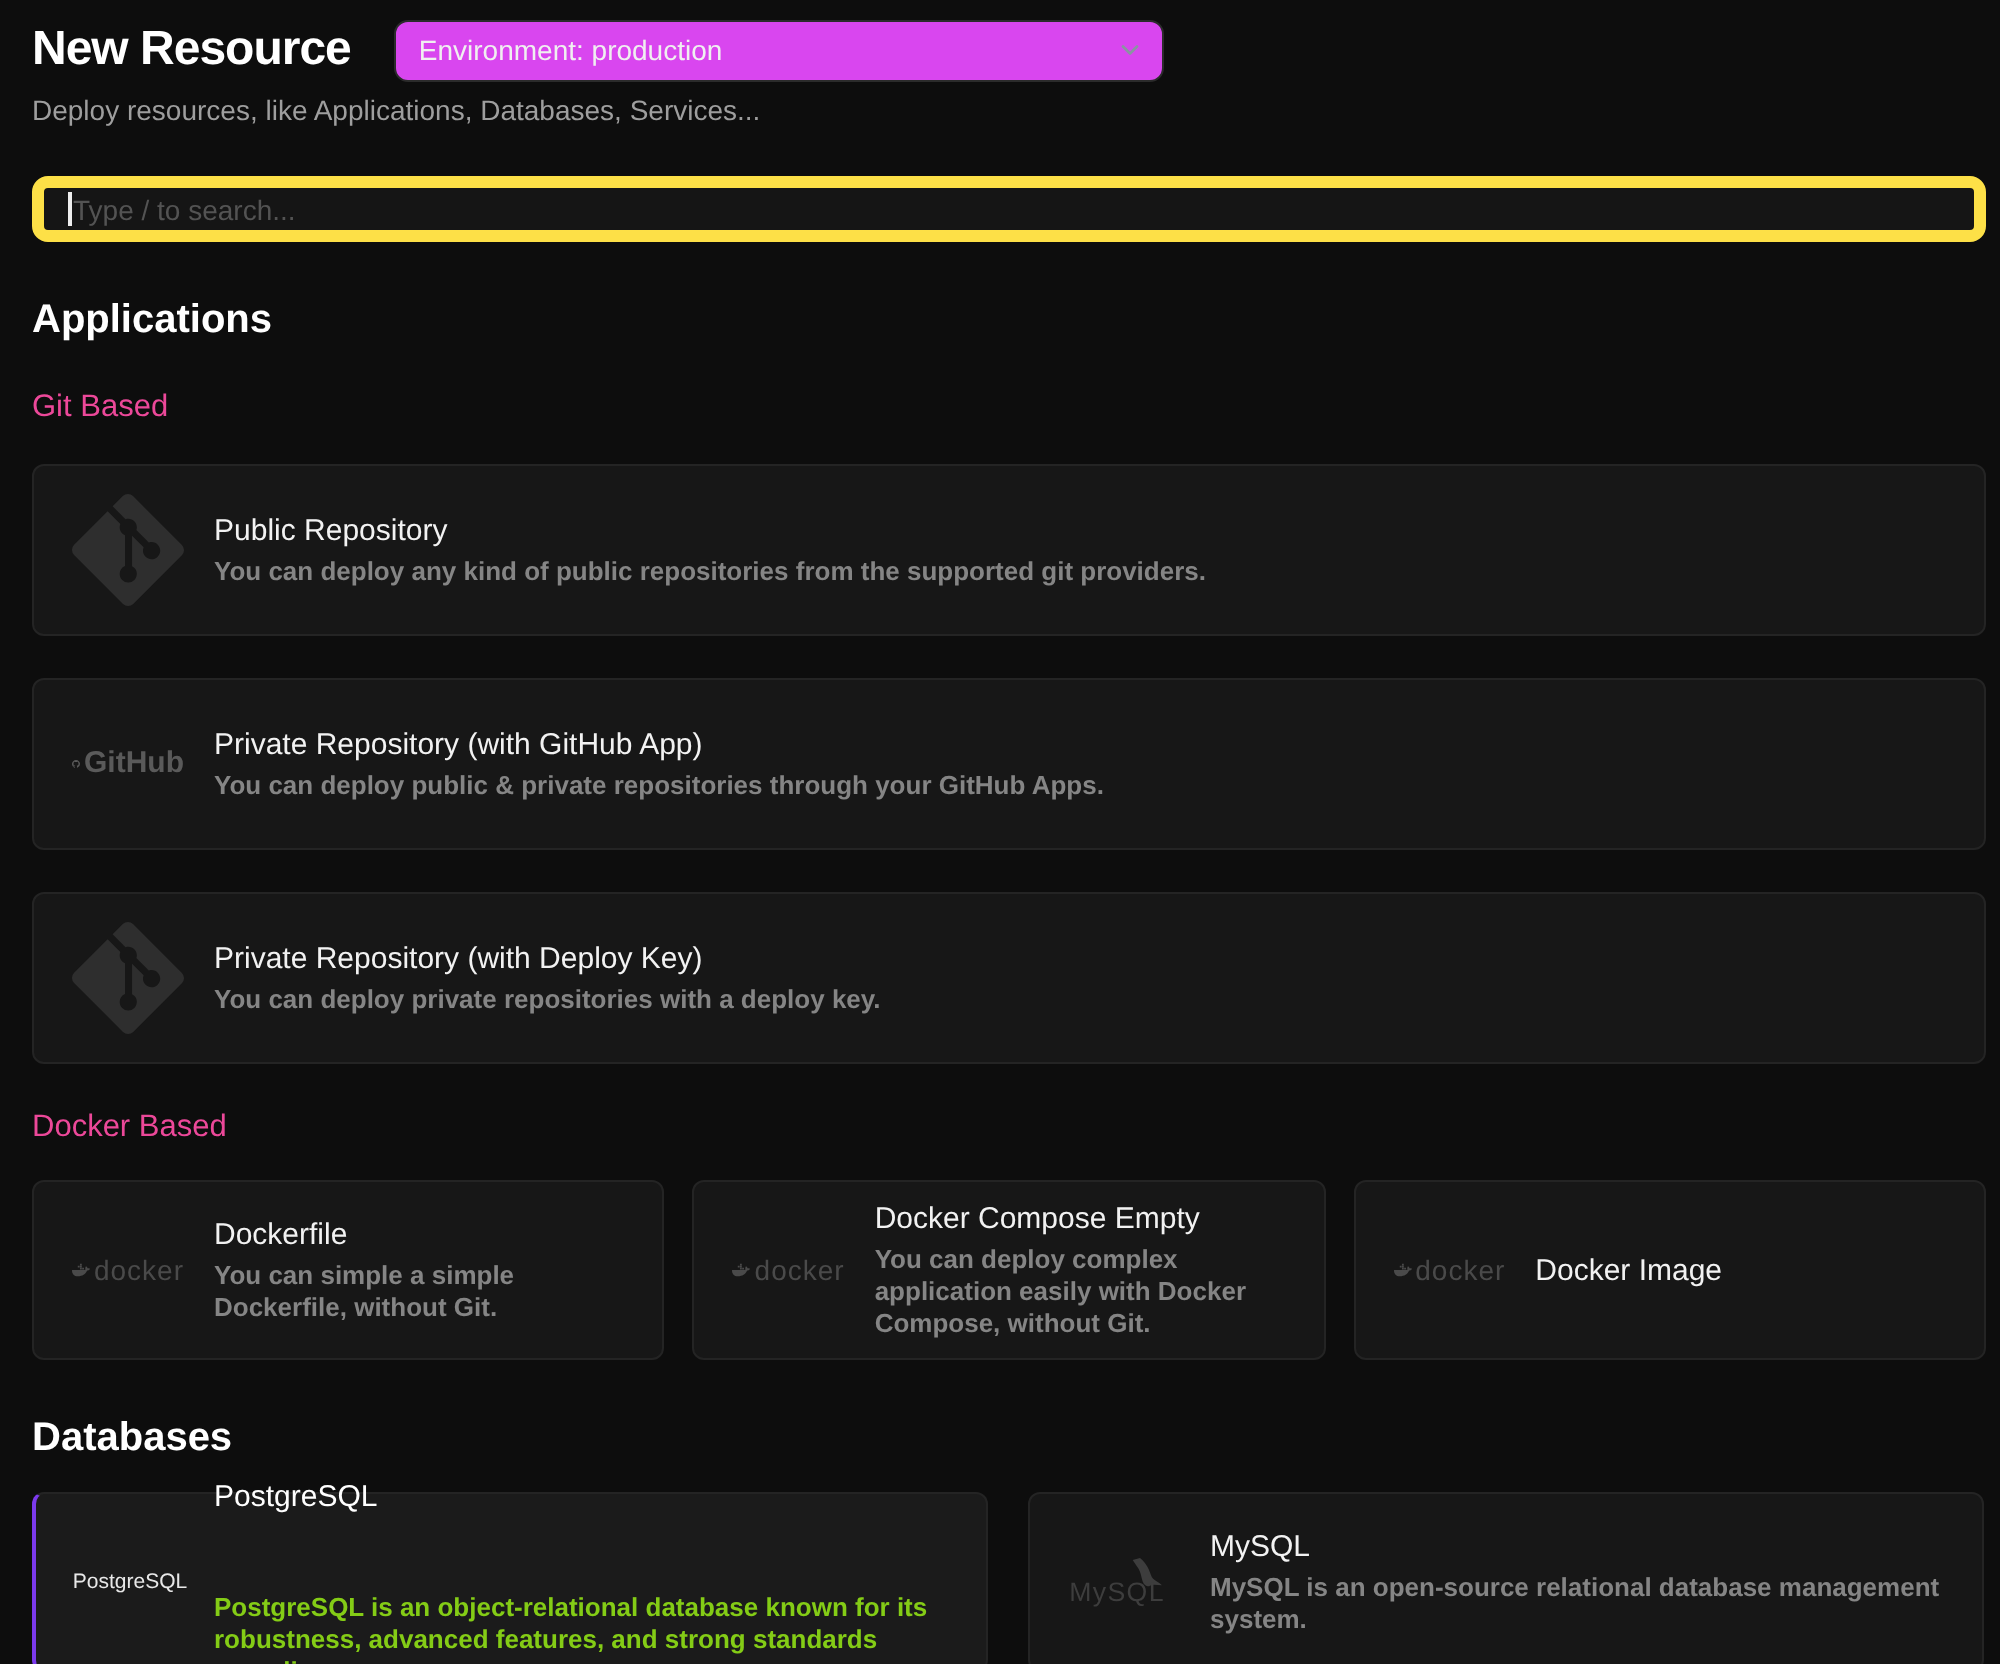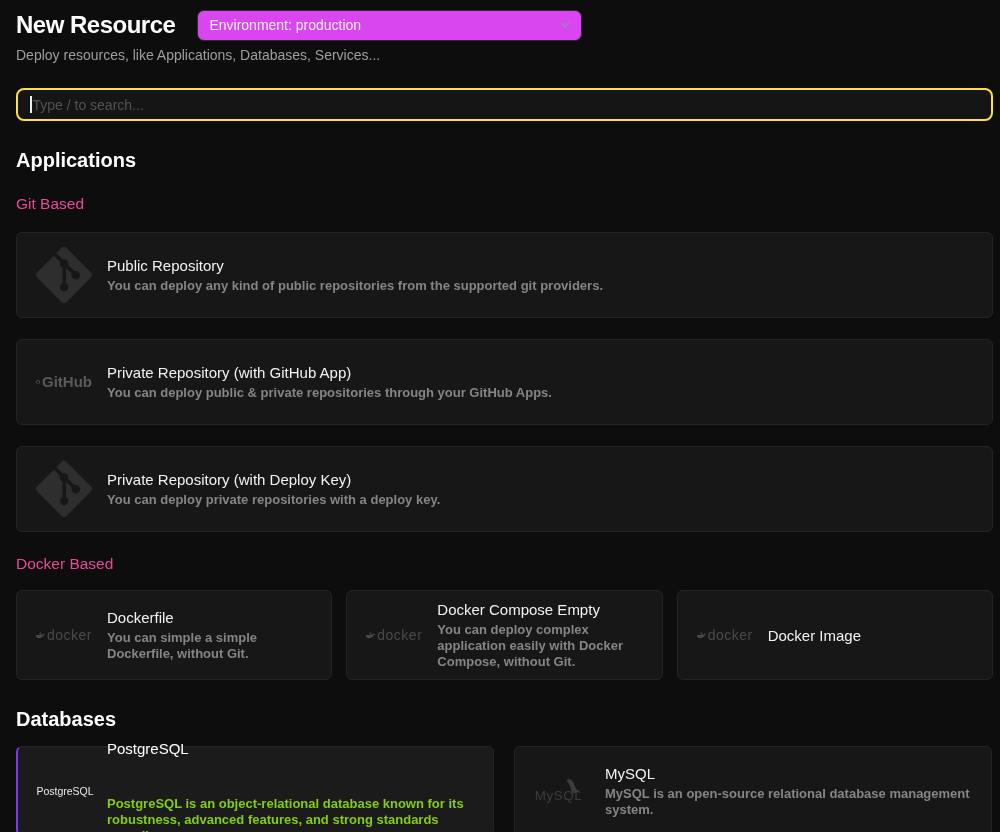--- a/index.html
+++ b/index.html
@@ -57,21 +57,21 @@
     font-size: 14px;
     line-height: 20px;
     color: #9e9e9e;
   }
 
   
   .search-box {
     margin-top: 23px;
     height: 33px;
     background: #151515;
-    border: 2px solid #fde047;
+    border: 6px solid #fde047;
     border-radius: 8px;
     display: flex;
     align-items: center;
     padding: 0 12px;
     cursor: text;
   }
   .caret { width: 1.5px; height: 17px; background: #ededed; flex-shrink: 0; }
   .search-placeholder {
     margin-left: 1px;
     font-size: 14px;

